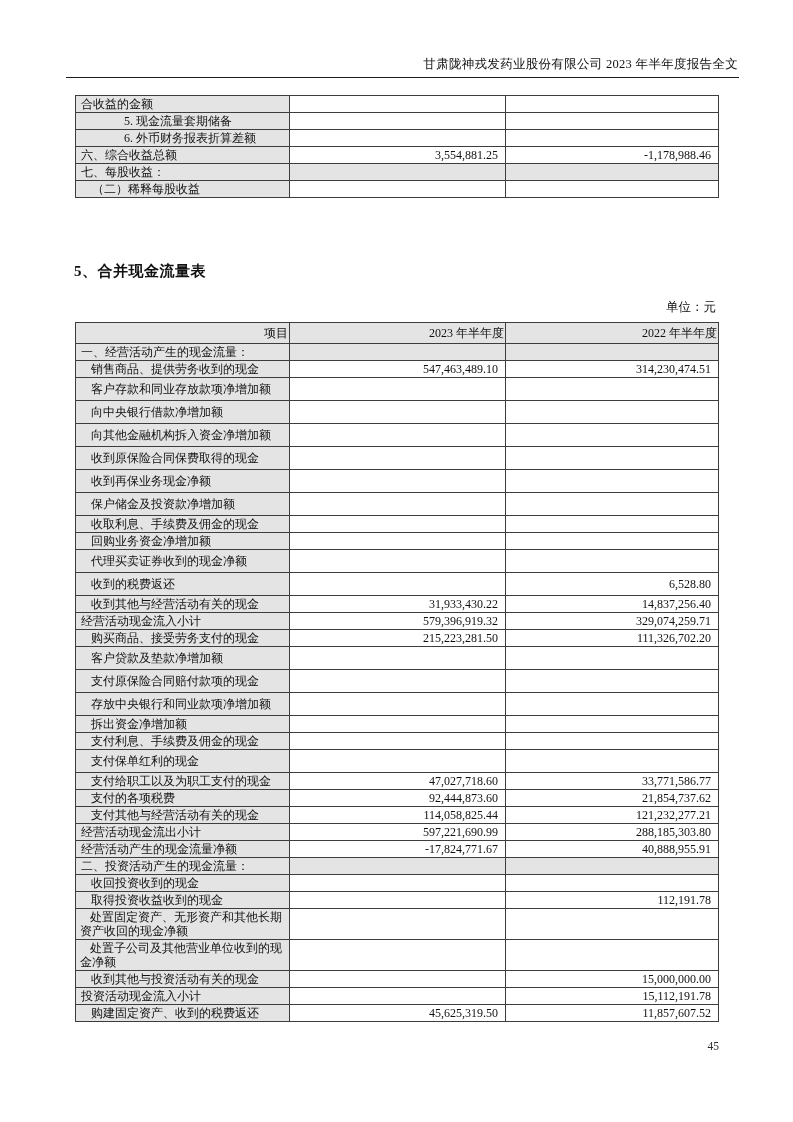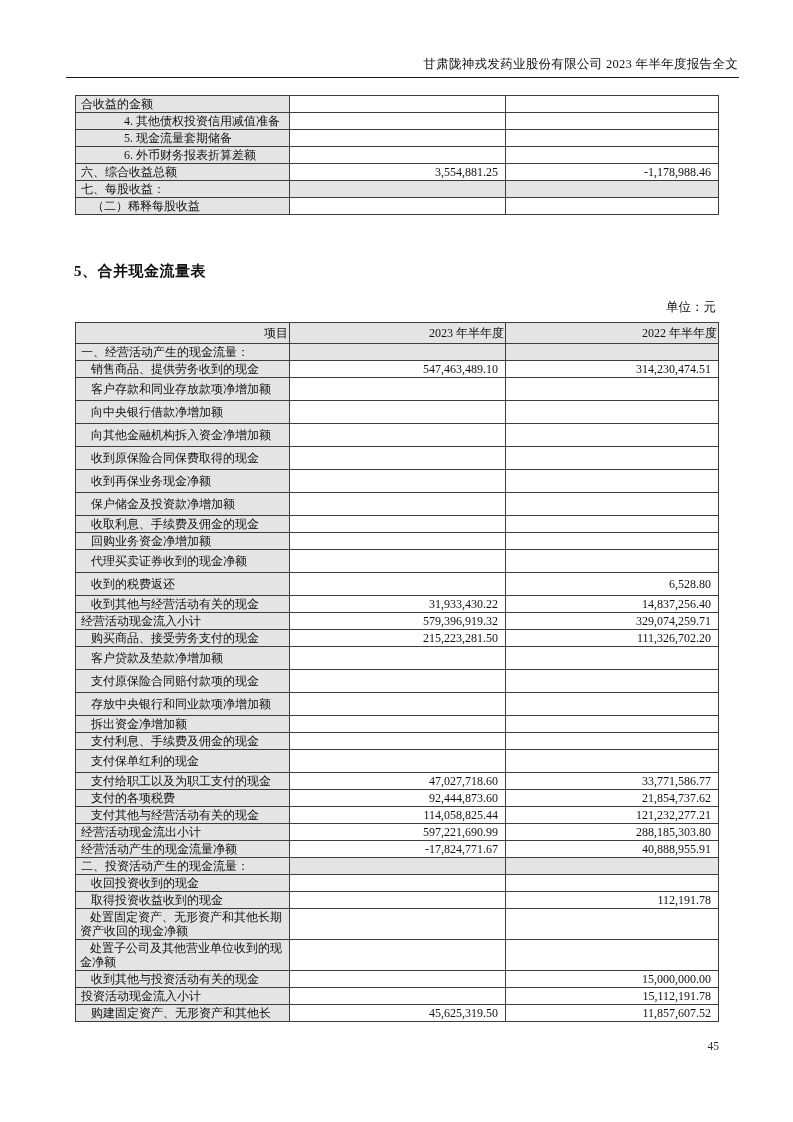--- a/index.html
+++ b/index.html
@@ -71,25 +71,20 @@
         <col style="width:216px">
         <col style="width:213px">
       </colgroup>
     <tbody id="income-body">
         <tr>
           <td class="lbl ind-flush">合收益的金额</td>
           <td class="val"></td>
           <td class="val"></td>
         </tr>
         <tr>
-          <td class="lbl ind-num">4. 其他债权投资信用减值准备</td>
-          <td class="val"></td>
-          <td class="val"></td>
-        </tr>
-        <tr>
           <td class="lbl ind-num">5. 现金流量套期储备</td>
           <td class="val"></td>
           <td class="val"></td>
         </tr>
         <tr>
           <td class="lbl ind-num">6. 外币财务报表折算差额</td>
           <td class="val"></td>
           <td class="val"></td>
         </tr>
         <tr>
@@ -287,21 +282,21 @@
           <td class="lbl ind-detail">收到其他与投资活动有关的现金</td>
           <td class="val"></td>
           <td class="val">15,000,000.00</td>
         </tr>
         <tr>
           <td class="lbl ind-flush">投资活动现金流入小计</td>
           <td class="val"></td>
           <td class="val">15,112,191.78</td>
         </tr>
         <tr>
-          <td class="lbl ind-detail">购建固定资产、无形资产和其他长</td>
+          <td class="lbl ind-detail">购建固定资产、收到的税费返还</td>
           <td class="val">45,625,319.50</td>
           <td class="val">11,857,607.52</td>
         </tr>
       </tbody>
   </table>
 
   <div class="page-number">45</div>
 
 </div>
 

